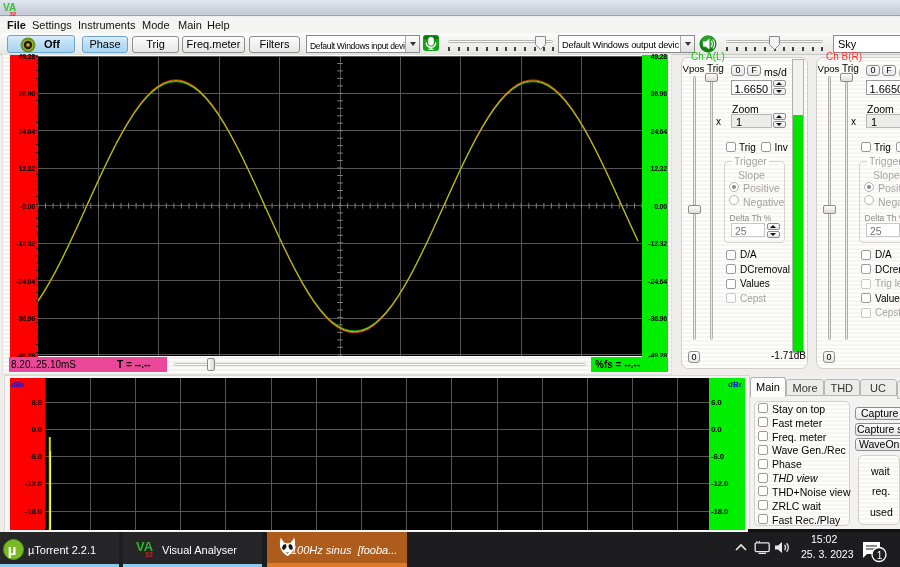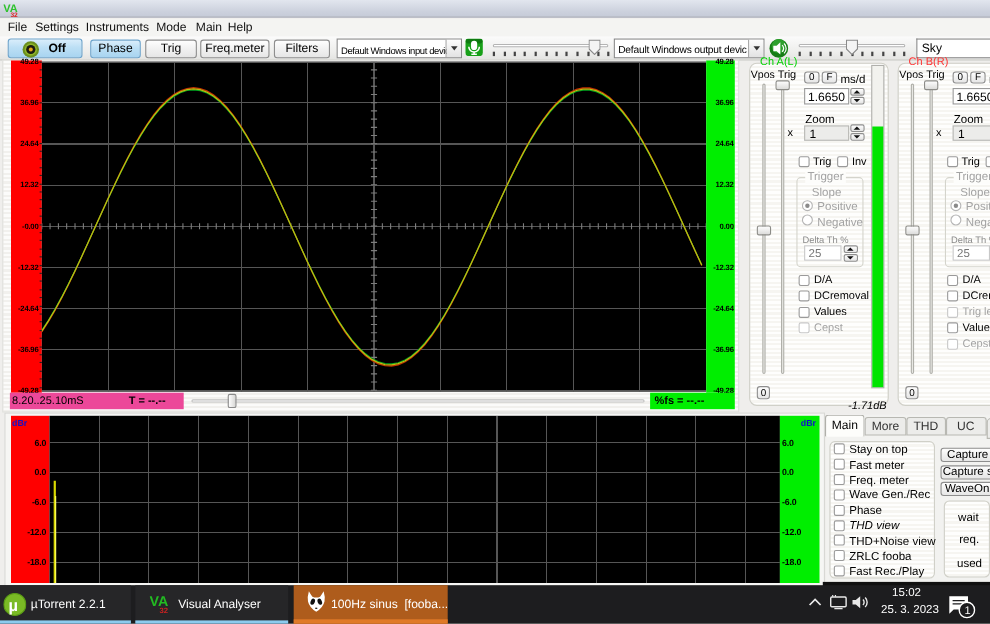--- a/index.html
+++ b/index.html
@@ -25,21 +25,21 @@
 </style></head>
 <body>
 
 <div class="abs" style="left:0;top:0;width:900px;height:16px;background:linear-gradient(#e2e6ee,#ccd1dd 70%,#c6cbd8);border-bottom:1px solid #9aa0ae;">
  <svg class="abs" style="left:3px;top:1px" width="15" height="15" viewBox="0 0 15 15">
   <text x="0" y="9.5" font-size="10" font-weight="bold" fill="#2ec22e" font-family="Liberation Sans">VA</text>
   <text x="6.5" y="14.5" font-size="6" font-weight="bold" fill="#dd2222" font-family="Liberation Sans">32</text>
  </svg>
 </div>
 <div class="abs" style="left:0;top:17px;width:900px;height:16px;background:#f4f4f2;">
-    <div class="abs" style="left:7px;top:2px;font-size:11px;color:#111;">File</div>
+    <div class="abs" style="left:7px;top:2px;font-size:11px;color:#111;font-weight:bold;">File</div>
     <div class="abs" style="left:32px;top:2px;font-size:11px;color:#111;">Settings</div>
     <div class="abs" style="left:78px;top:2px;font-size:11px;color:#111;">Instruments</div>
     <div class="abs" style="left:142px;top:2px;font-size:11px;color:#111;">Mode</div>
     <div class="abs" style="left:178px;top:2px;font-size:11px;color:#111;">Main</div>
     <div class="abs" style="left:207px;top:2px;font-size:11px;color:#111;">Help</div>
   </div>
 <div class="abs" style="left:0;top:33px;width:900px;height:22px;background:linear-gradient(#fbfbfb,#ededeb 70%,#e4e4e2);border-bottom:1px solid #c8c8c4;"></div>
 <div class="btn blue" style="left:7px;top:35px;width:68px;height:18px;">
  <svg class="abs" style="left:12px;top:1px" width="16" height="16" viewBox="0 0 16 16">
   <circle cx="8" cy="8" r="7.5" fill="#6b8f1f"></circle>
@@ -268,21 +268,21 @@
 <div class="txt" style="left:740px;top:249.0px;font-size:10px;">D/A</div>
 <div class="cb" style="left:726px;top:264px;"></div>
 <div class="txt" style="left:740px;top:263.5px;font-size:10px;">DCremoval</div>
 <div class="cb" style="left:726px;top:278.5px;"></div>
 <div class="txt" style="left:740px;top:278.0px;font-size:10px;">Values</div>
 <div class="cb cbd" style="left:726px;top:293px;"></div>
 <div class="gtx" style="left:740px;top:292.5px;font-size:10px;">Cepst</div>
 <div class="abs" style="left:792px;top:59px;width:12px;height:294px;border:1px solid #b0b0ac;background:#f2f2ee;"></div>
 <div class="abs" style="left:793px;top:115px;width:10px;height:237px;background:#00e400;"></div>
 <div class="btn" style="left:688px;top:351px;width:12px;height:12px;line-height:10px;font-size:9px;">0</div>
-<div class="txt" style="left:771px;top:364px;font-size:10px;font-style:italic;">-1.71dB</div>
+<div class="txt" style="left:771px;top:350px;font-size:10px;">-1.71dB</div>
 <div class="grp" style="left:816px;top:57px;width:127px;height:312px;"></div>
 <div class="txt" style="left:817.5px;top:63px;font-size:9.6px;">Vpos</div>
 <div class="txt" style="left:842px;top:63px;font-size:10px;">Trig</div>
 <div class="vsl" style="left:828px;top:76px;height:264px;"></div>
 <div class="vsl" style="left:845px;top:76px;height:264px;"></div>
 <div class="vth" style="left:823px;top:205px;"></div>
 <div class="vth" style="left:840px;top:72.5px;"></div>
 <div class="btn" style="left:866px;top:65px;width:14px;height:11px;line-height:9px;font-size:9px;border-radius:3px;">0</div>
 <div class="btn" style="left:882px;top:65px;width:14px;height:11px;line-height:9px;font-size:9px;border-radius:3px;">F</div>
 <div class="txt" style="left:899px;top:65.5px;font-size:10.5px;">ms/d</div>
@@ -384,21 +384,21 @@
 <div class="txt" style="left:772px;top:430.5px;font-size:10.5px;">Freq. meter</div>
 <div class="cb" style="left:758px;top:444.9px;"></div>
 <div class="txt" style="left:772px;top:444.4px;font-size:10.5px;">Wave Gen./Rec</div>
 <div class="cb" style="left:758px;top:458.7px;"></div>
 <div class="txt" style="left:772px;top:458.2px;font-size:10.5px;">Phase</div>
 <div class="cb" style="left:758px;top:472.6px;"></div>
 <div class="txt" style="left:772px;top:472.1px;font-size:10.5px;font-style:italic;">THD view</div>
 <div class="cb" style="left:758px;top:486.4px;"></div>
 <div class="txt" style="left:772px;top:485.9px;font-size:10.5px;">THD+Noise view</div>
 <div class="cb" style="left:758px;top:500.2px;"></div>
-<div class="txt" style="left:772px;top:499.8px;font-size:10.5px;">ZRLC fooba</div>
+<div class="txt" style="left:772px;top:499.8px;font-size:10.5px;">ZRLC wait</div>
 <div class="cb" style="left:758px;top:514.1px;"></div>
 <div class="txt" style="left:772px;top:513.6px;font-size:10.5px;">Fast Rec./Play</div>
 <div class="btn" style="left:855px;top:407px;width:57px;height:13px;line-height:11px;font-size:10.5px;text-align:left;padding-left:5px;">Capture</div>
 <div class="btn" style="left:855px;top:422.5px;width:57px;height:13px;line-height:11px;font-size:10.5px;text-align:left;padding-left:1px;">Capture sp</div>
 <div class="btn" style="left:855px;top:437.5px;width:57px;height:13px;line-height:11px;font-size:10.5px;text-align:left;padding-left:3px;">WaveOn</div>
 <div class="grp" style="left:858px;top:455px;width:42px;height:70px;border-radius:5px;"></div>
 <div class="txt" style="left:871px;top:465px;font-size:10.5px;">wait</div>
 <div class="txt" style="left:872px;top:485px;font-size:10.5px;">req.</div>
 <div class="txt" style="left:870px;top:506px;font-size:10.5px;">used</div>
 <div class="abs" style="left:748px;top:529px;width:152px;height:4px;background:#111;"></div>
@@ -418,21 +418,21 @@
 </svg>
 <div class="tbtxt" style="left:162px;top:533px;">Visual Analyser</div>
 
 <div class="tb" style="left:267px;width:140px;background:#ae5c1c;border-bottom:4px solid #e07a28;"></div>
 <svg class="abs" style="left:278px;top:537px" width="19" height="20" viewBox="0 0 19 20">
  <path d="M2.8 0.4 Q4.6 3.6 6 5.4 Q9.5 7 13 5.4 Q14.4 3.6 16.2 0.4 Q17.8 5.6 17 9.8 Q15.8 15.2 9.5 19.2 Q3.2 15.2 2 9.8 Q1.2 5.6 2.8 0.4 Z" fill="#fff"></path>
  <ellipse cx="6.3" cy="10" rx="1.9" ry="2.9" fill="#111" transform="rotate(22 6.3 10)"></ellipse>
  <ellipse cx="12.7" cy="10" rx="1.9" ry="2.9" fill="#111" transform="rotate(-22 12.7 10)"></ellipse>
  <path d="M8.6 15.6 q0.9 0.9 1.8 0" fill="none" stroke="#111" stroke-width="1"></path>
 </svg>
-<div class="tbtxt" style="left:301px;top:533px;">100Hz sinus&nbsp; [fooba...</div>
+<div class="tbtxt" style="left:291px;top:533px;font-style:italic;">100Hz sinus&nbsp; [fooba...</div>
 
 <svg class="abs" style="left:735px;top:543px" width="12" height="9" viewBox="0 0 12 9">
  <path d="M1 7 L6 2 L11 7" fill="none" stroke="#e8e8e8" stroke-width="1.6"></path>
 </svg>
 <svg class="abs" style="left:754px;top:541px" width="17" height="13" viewBox="0 0 17 13">
  <rect x="1.2" y="1.8" width="14" height="8.8" rx="1" fill="none" stroke="#e8e8e8" stroke-width="1.3"></rect>
  <line x1="4.5" y1="12.4" x2="12" y2="12.4" stroke="#e8e8e8" stroke-width="1.3"></line>
  <path d="M3 1.5 v-1.5 m2.5 1.5 v-1.5" stroke="#e8e8e8" stroke-width="1.1"></path>
 </svg>
 <svg class="abs" style="left:774px;top:541px" width="17" height="13" viewBox="0 0 17 13">

